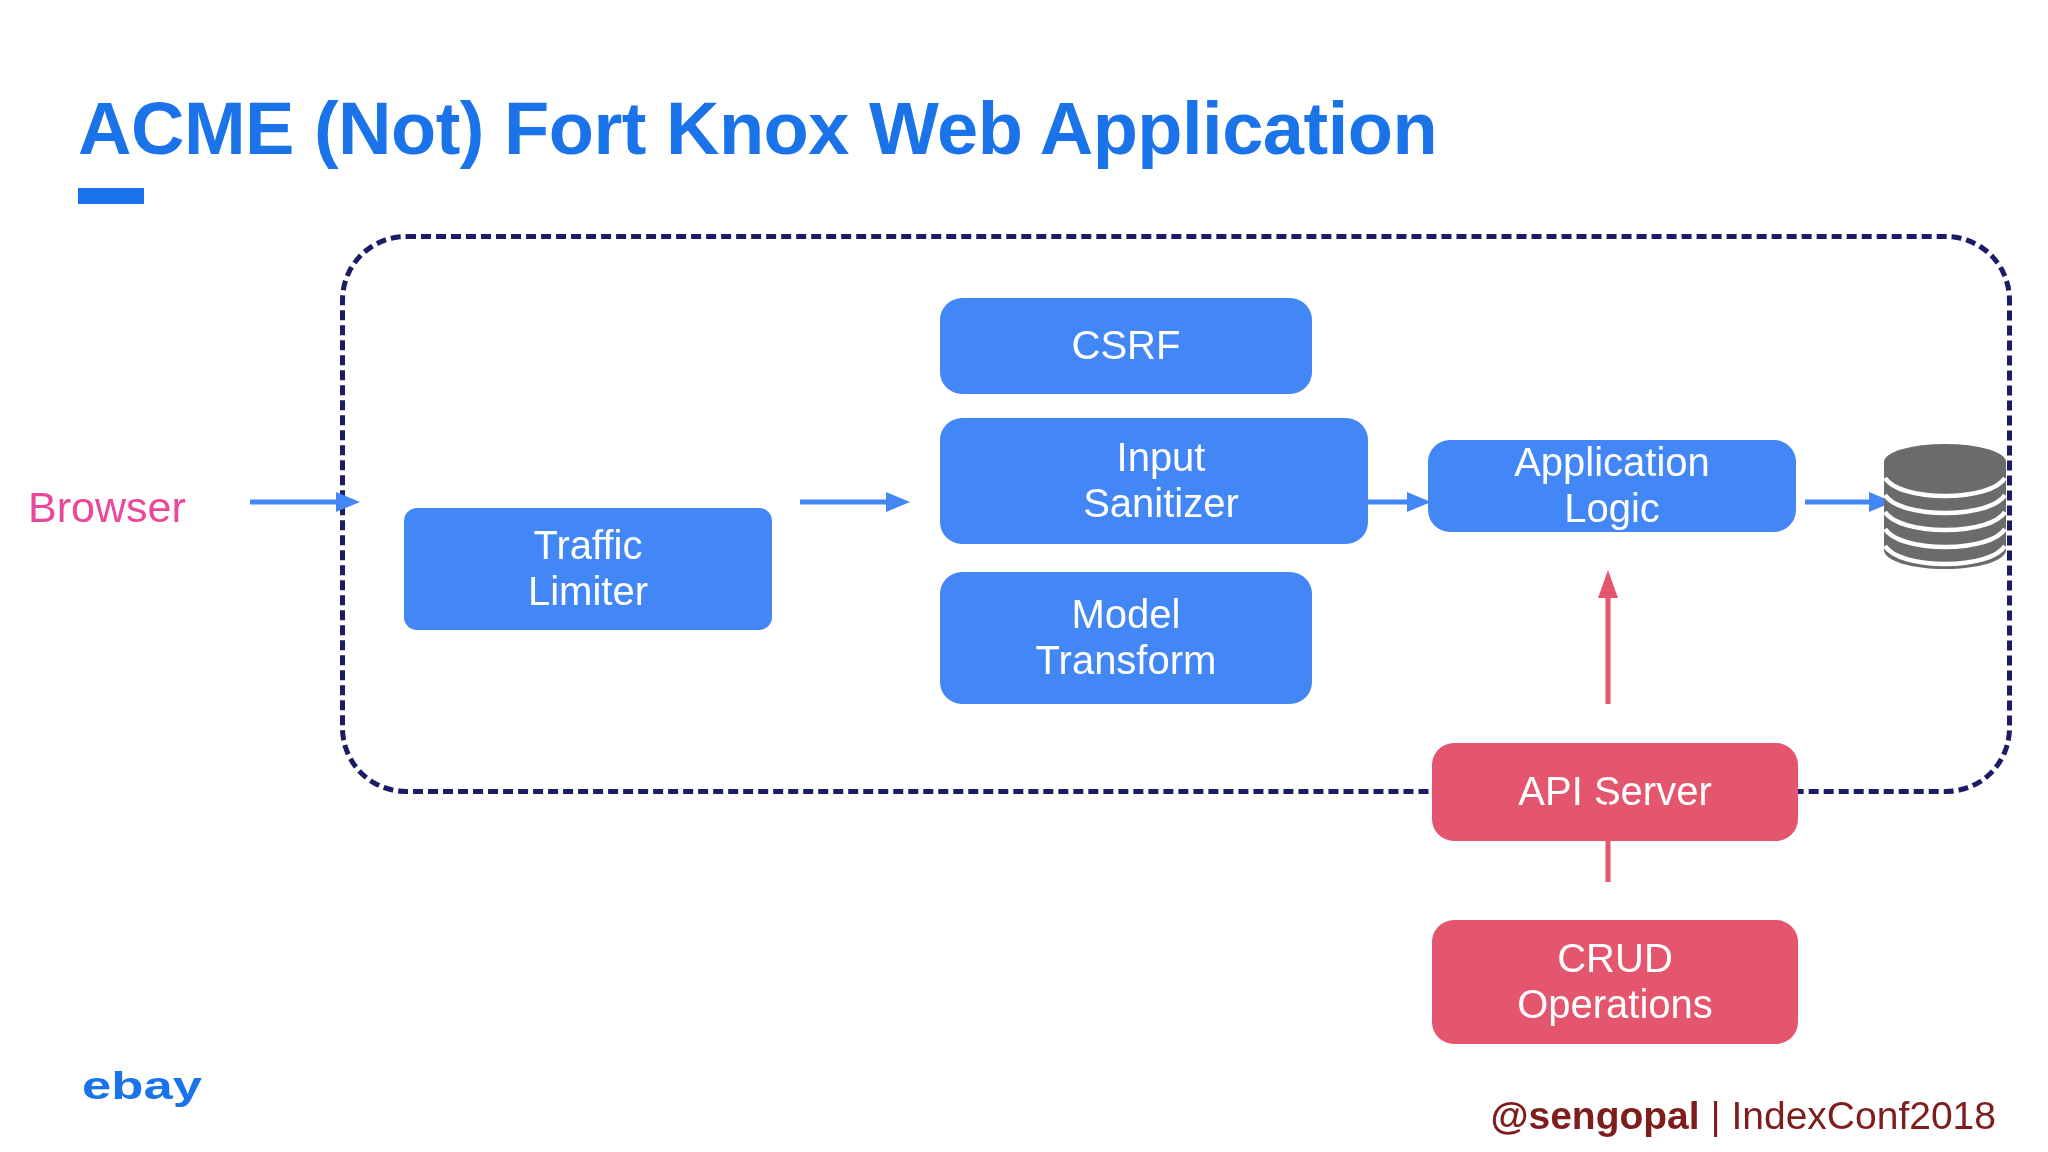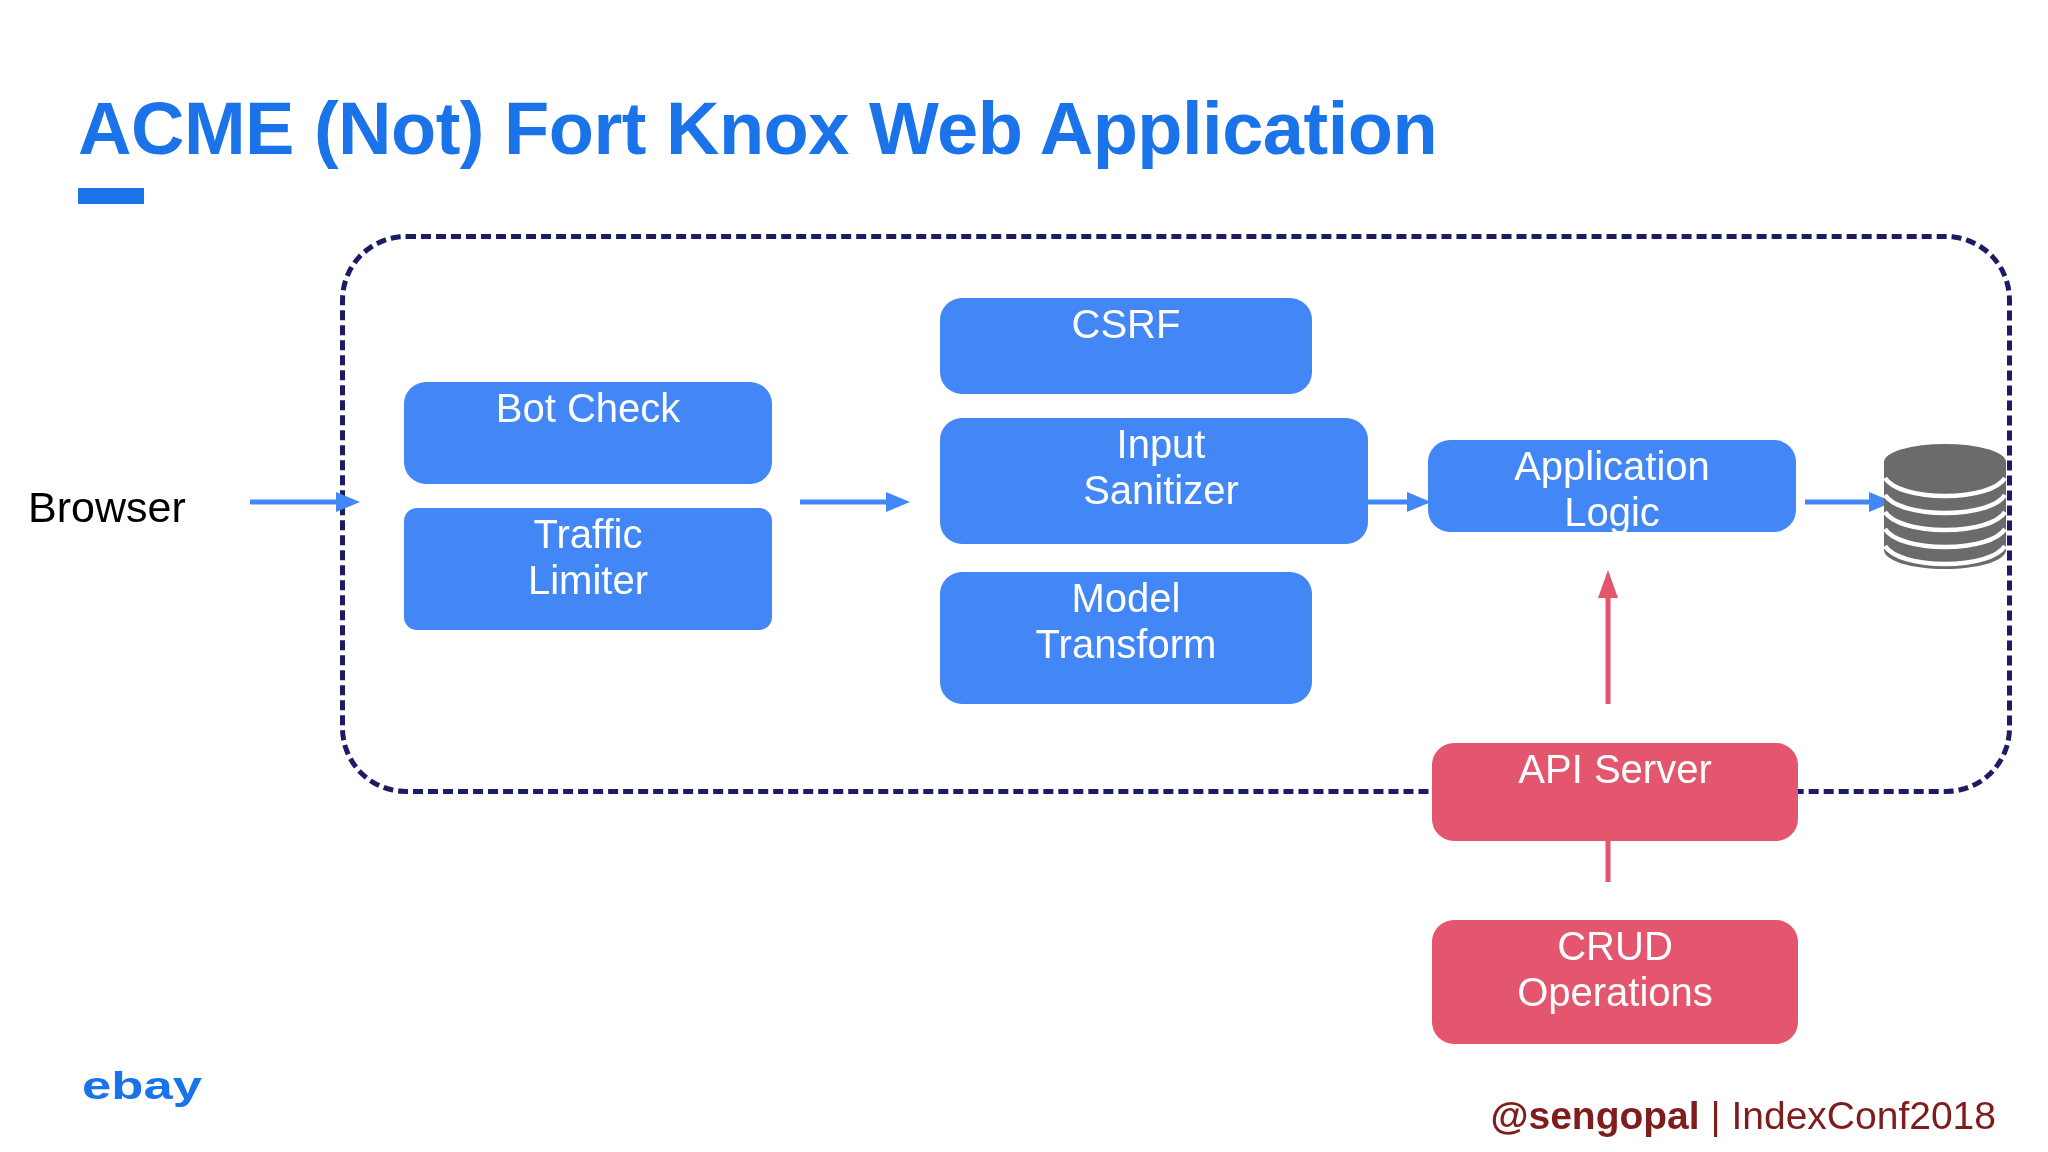--- a/index.html
+++ b/index.html
@@ -63,20 +63,21 @@
     box-sizing: border-box;
     background: transparent;
   }
 
   
   .node {
     position: absolute;
     box-sizing: border-box;
     border-radius: 22px;
     display: flex;
+    align-items: center;
     justify-content: center;
     text-align: center;
     color: #ffffff;
     font-size: 40px;
     line-height: 1.14;
     font-family: "Liberation Sans", sans-serif;
     padding: 4px 14px;
     white-space: pre-line;
   }
   .node.blue  { background: #4287F5; }
@@ -97,21 +98,21 @@
   
   #node-api-server    { left: 1432px; top: 703px;  width: 366px; height: 98px;  }
   #node-crud-operations { left: 1432px; top: 880px; width: 366px; height: 124px; }
 
   
   #browser-label {
     position: absolute;
     left: 28px;
     top: 483px;
     font-size: 43px;
-    color: #000000;
+    color: #ec4899;
     font-family: "Liberation Sans", sans-serif;
     white-space: nowrap;
   }
 
   
   .arrow-svg {
     position: absolute;
     overflow: visible;
   }
   #arrow-browser-to-boundary { left: 250px; top: 490px; }
@@ -163,23 +164,20 @@
 
   <div id="trust-boundary"></div>
 
   <div id="browser-label">Browser</div>
 
   <svg id="arrow-browser-to-boundary" class="arrow-svg" width="110" height="24" viewBox="0 0 110 24">
     <line x1="0" y1="12" x2="88" y2="12" stroke="#4287F5" stroke-width="5"></line>
     <polygon points="86,2 110,12 86,22" fill="#4287F5"></polygon>
   </svg>
 
-  <div id="node-bot-check" class="node blue">
-    <span>Bot Check</span>
-  </div>
 
   <div id="node-traffic-limiter" class="node blue">
     <span>Traffic
 Limiter</span>
   </div>
 
   <svg id="arrow-col1-to-col2" class="arrow-svg" width="110" height="24" viewBox="0 0 110 24">
     <line x1="0" y1="12" x2="88" y2="12" stroke="#4287F5" stroke-width="5"></line>
     <polygon points="86,2 110,12 86,22" fill="#4287F5"></polygon>
   </svg>

